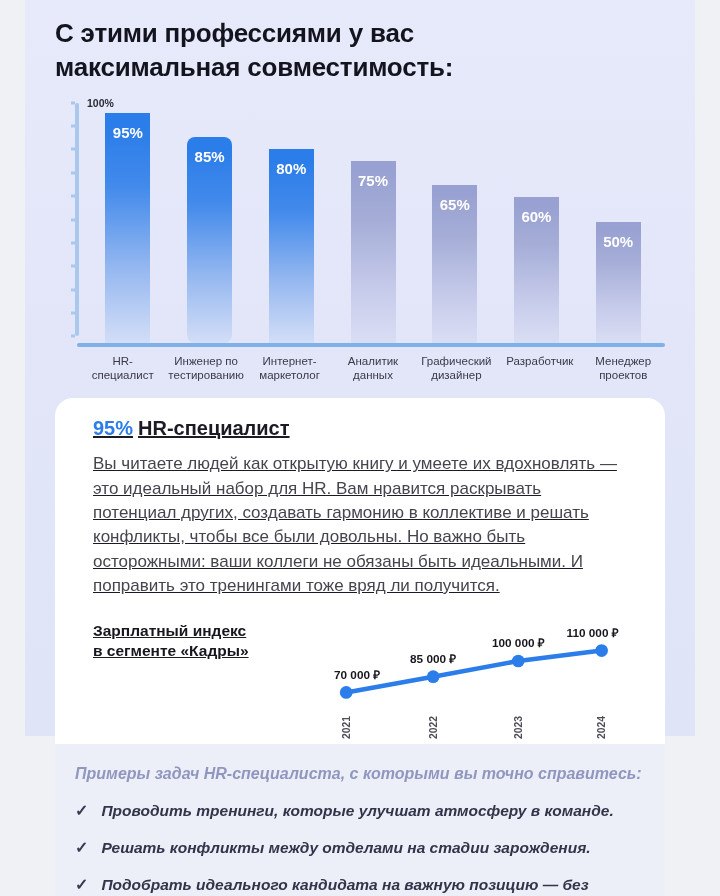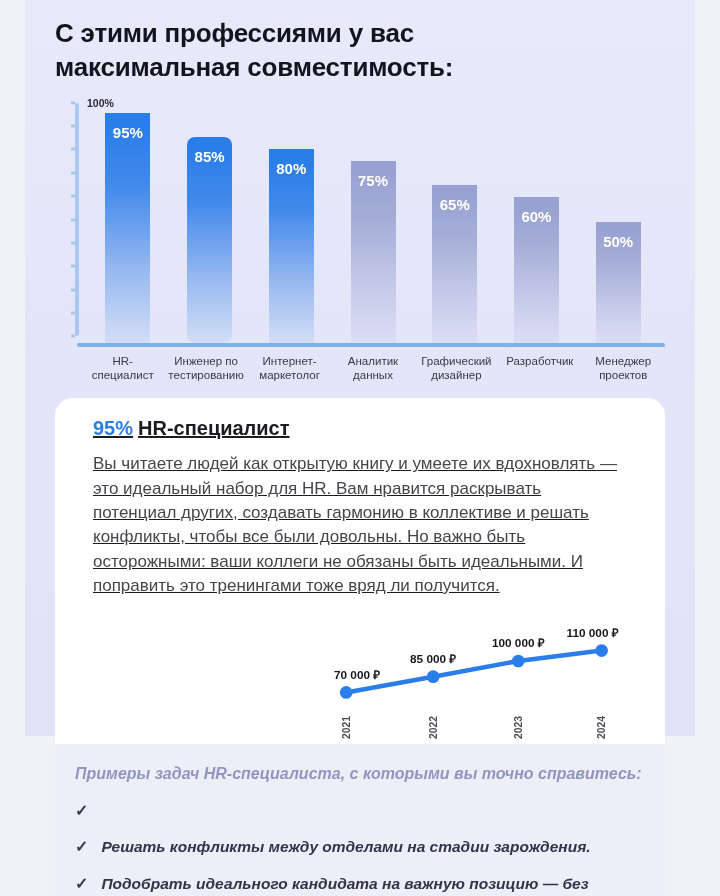--- a/index.html
+++ b/index.html
@@ -170,20 +170,24 @@
 
   <div class="card">
     <div class="card-top">
       <div class="card-heading">
         <span class="pct">95%</span><span>HR-специалист</span>
       </div>
       <p class="description">Вы читаете людей как открытую книгу и умеете их вдохновлять — это идеальный набор для HR. Вам нравится раскрывать потенциал других, создавать гармонию в коллективе и решать конфликты, чтобы все были довольны. Но важно быть осторожными: ваши коллеги не обязаны быть идеальными. И поправить это тренингами тоже вряд ли получится.</p>
 
       <div class="salary-row">
         <div class="salary-left">
+          <div class="salary-title">
+            <span>Зарплатный индекс</span><br>
+            <span>в сегменте «Кадры»</span>
+          </div>
         </div>
         <div class="salary-chart">
           <svg viewBox="0 0 340 140" xmlns="http://www.w3.org/2000/svg">
               <path d="M30 85.44827586206897 L126 68.12068965517241 L220 50.79310344827586 L312 39.24137931034483 " class="lc-line"></path>
               <circle cx="30" cy="85.44827586206897" r="7" class="lc-dot"></circle>
               <text x="42" y="70.44827586206897" class="lc-val">70 000 ₽</text>
               <text class="lc-year" x="34" y="137" transform="rotate(-90 34 137)">2021</text>
               <circle cx="126" cy="68.12068965517241" r="7" class="lc-dot"></circle>
               <text x="126" y="53.12068965517241" class="lc-val">85 000 ₽</text>
               <text class="lc-year" x="130" y="137" transform="rotate(-90 130 137)">2022</text>
@@ -196,20 +200,21 @@
             </svg>
         </div>
       </div>
     </div>
 
     <div class="card-bottom">
       <div class="examples-heading">Примеры задач HR-специалиста, с которыми вы точно справитесь:</div>
       <div>
           <div class="task">
             <span class="check">✓</span>
+            <span class="task-text">Проводить тренинги, которые улучшат атмосферу в команде.</span>
           </div>
           <div class="task">
             <span class="check">✓</span>
             <span class="task-text">Решать конфликты между отделами на стадии зарождения.</span>
           </div>
           <div class="task">
             <span class="check">✓</span>
             <span class="task-text">Подобрать идеального кандидата на важную позицию — без хрустального шара и рентгена.</span>
           </div>
         </div>

